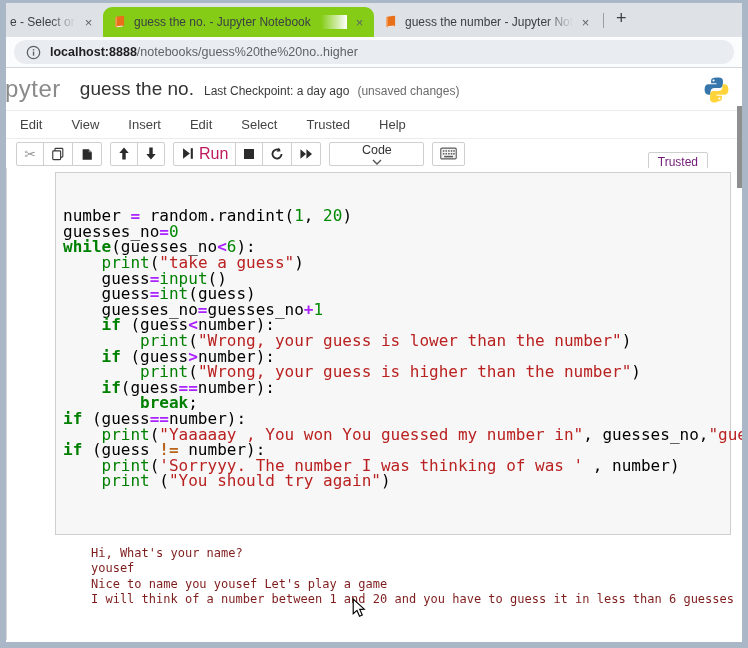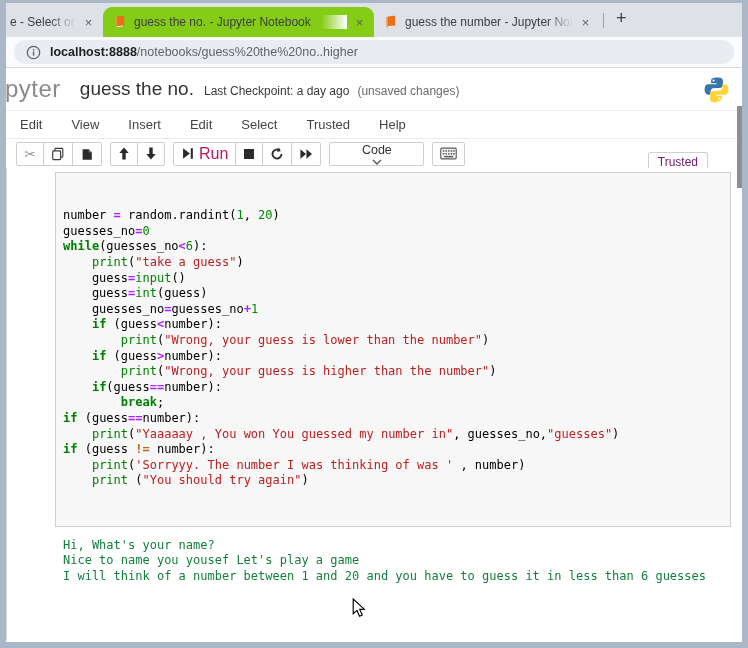--- a/index.html
+++ b/index.html
@@ -55,31 +55,31 @@
   .btn-group .tbtn:last-child { border-radius:0 2px 2px 0; }
   .btn-group .tbtn:only-child { border-radius:2px; }
   .run-label { font-size:16px; margin-left:5px; color:#be185d; }
   .scissors { font-size:14px; color:#9a9a9a; }
   .select-box { width:95px; height:24px; border:1px solid #cfcfcf; border-radius:2px; background:#fff;
                 display:flex; align-items:center; justify-content:space-between; padding:0 8px; font-size:12.5px; color:#333;flex-direction:column; }
 
   
   .notebook { height:472px; background:#fff; border-left:1px solid #d8d8d8; position:relative; overflow:hidden; }
   .code-cell { margin:4px 11px 0 48px; background:var(--cell_bg); border:1px solid var(--cell_border);
-               padding:4px 8px 6px 7px; font-family:"DejaVu Sans Mono", monospace; font-size:12px;
+               padding:4px 8px 14px 7px; font-family:"DejaVu Sans Mono", monospace; font-size:16px;
                line-height:15.6px; white-space:pre; color:#000; }
   .code-line { min-height:15.6px; }
   .tk-k { color:var(--keyword); font-weight:bold; }
   .tk-b { color:var(--builtin); }
   .tk-s { color:var(--string); }
   .tk-n { color:var(--number); }
   .tk-o { color:var(--operator); font-weight:bold; }
   .tk-e { color:var(--operator_alt); font-weight:bold; }
-  .cell-output { margin:11px 11px 0 56px; font-family:"DejaVu Sans Mono", monospace; font-size:12px;
-                 line-height:15.4px; white-space:pre; color:#15803d; }
+  .cell-output { margin:11px 11px 0 84px; font-family:"DejaVu Sans Mono", monospace; font-size:12px;
+                 line-height:15.4px; white-space:pre; color:#7f1d1d; }
   .out-line { min-height:15.4px; }
 
   .scroll-thumb { position:absolute; right:0; top:103px; width:5px; height:82px; background:#8f8f8f; }
   .mouse-cursor { position:absolute; left:346px; top:595px; z-index:10; }
 </style>
 </head>
 <body>
 
 <div class="screen">
 
@@ -223,21 +223,21 @@
           </g>
         </svg>
       </div>
     </div>
   </div>
 
   <div class="notebook">
     <div class="code-cell">
       <div><div class="code-line"><span>number </span><span class="tk-o">=</span><span> random.randint(</span><span class="tk-n">1</span><span>, </span><span class="tk-n">20</span><span>)</span></div><div class="code-line"><span>guesses_no</span><span class="tk-o">=</span><span class="tk-n">0</span></div><div class="code-line"><span class="tk-k">while</span><span>(guesses_no</span><span class="tk-o">&lt;</span><span class="tk-n">6</span><span>):</span></div><div class="code-line"><span>    </span><span class="tk-b">print</span><span>(</span><span class="tk-s">"take a guess"</span><span>)</span></div><div class="code-line"><span>    guess</span><span class="tk-o">=</span><span class="tk-b">input</span><span>()</span></div><div class="code-line"><span>    guess</span><span class="tk-o">=</span><span class="tk-b">int</span><span>(guess)</span></div><div class="code-line"><span>    guesses_no</span><span class="tk-o">=</span><span>guesses_no</span><span class="tk-o">+</span><span class="tk-n">1</span></div><div class="code-line"><span>    </span><span class="tk-k">if</span><span> (guess</span><span class="tk-o">&lt;</span><span>number):</span></div><div class="code-line"><span>        </span><span class="tk-b">print</span><span>(</span><span class="tk-s">"Wrong, your guess is lower than the number"</span><span>)</span></div><div class="code-line"><span>    </span><span class="tk-k">if</span><span> (guess</span><span class="tk-o">&gt;</span><span>number):</span></div><div class="code-line"><span>        </span><span class="tk-b">print</span><span>(</span><span class="tk-s">"Wrong, your guess is higher than the number"</span><span>)</span></div><div class="code-line"><span>    </span><span class="tk-k">if</span><span>(guess</span><span class="tk-o">==</span><span>number):</span></div><div class="code-line"><span>        </span><span class="tk-k">break</span><span>;</span></div><div class="code-line"><span class="tk-k">if</span><span> (guess</span><span class="tk-o">==</span><span>number):</span></div><div class="code-line"><span>    </span><span class="tk-b">print</span><span>(</span><span class="tk-s">"Yaaaaay , You won You guessed my number in"</span><span>, guesses_no,</span><span class="tk-s">"guesses"</span><span>)</span></div><div class="code-line"><span class="tk-k">if</span><span> (guess </span><span class="tk-e">!=</span><span> number):</span></div><div class="code-line"><span>    </span><span class="tk-b">print</span><span>(</span><span class="tk-s">'Sorryyy. The number I was thinking of was '</span><span> , number)</span></div><div class="code-line"><span>    </span><span class="tk-b">print</span><span> (</span><span class="tk-s">"You should try again"</span><span>)</span></div></div>
     </div>
-    <div class="cell-output"><div class="out-line">Hi, What's your name?</div><div class="out-line">Nice to name you yousef Let's play a game</div><div class="out-line">I will think of a number between 1 and 20 and you have to guess it in less than 6 guesses</div></div>
+    <div class="cell-output"><div class="out-line">Hi, What's your name?</div><div class="out-line">yousef</div><div class="out-line">Nice to name you yousef Let's play a game</div><div class="out-line">I will think of a number between 1 and 20 and you have to guess it in less than 6 guesses</div></div>
   </div>
 
   <div class="scroll-thumb"></div>
 
   <div class="mouse-cursor">
     <svg width="14" height="20" viewBox="0 0 13 19">
       <path d="M1 1 L1 15 L4.6 11.8 L7 17.3 L9.6 16.2 L7.2 10.8 L11.5 10.6 Z" fill="#fff" stroke="#000" stroke-width="1.1"></path>
     </svg>
   </div>
 

